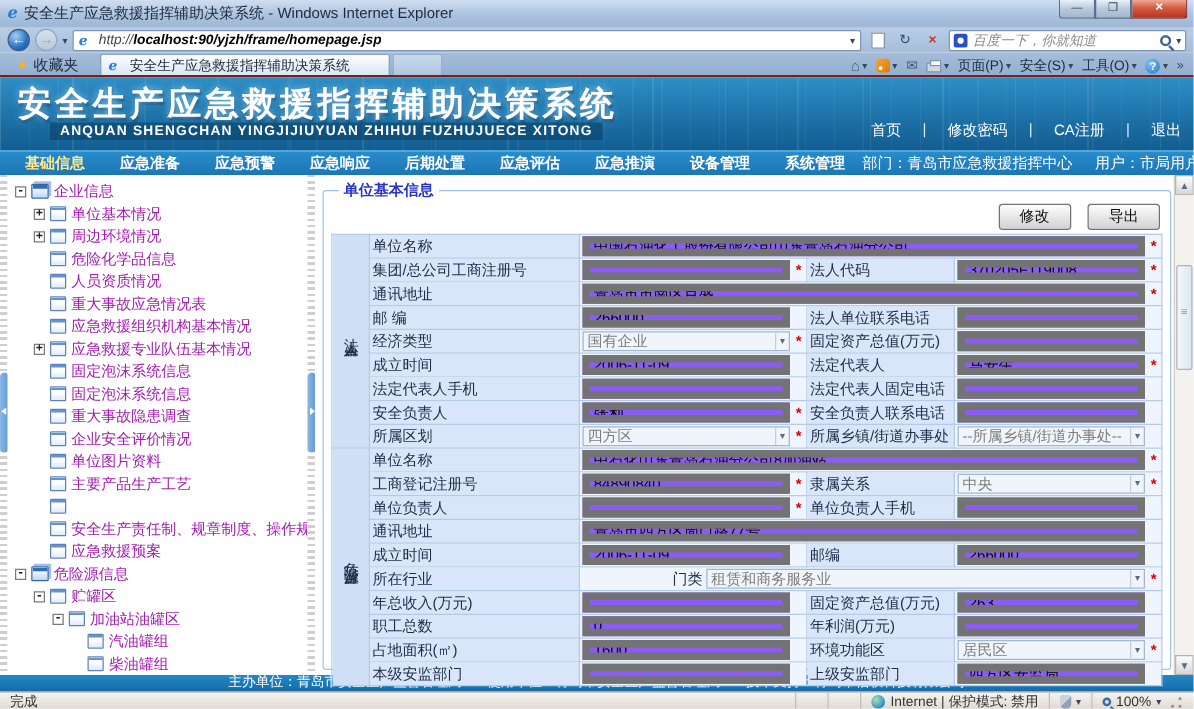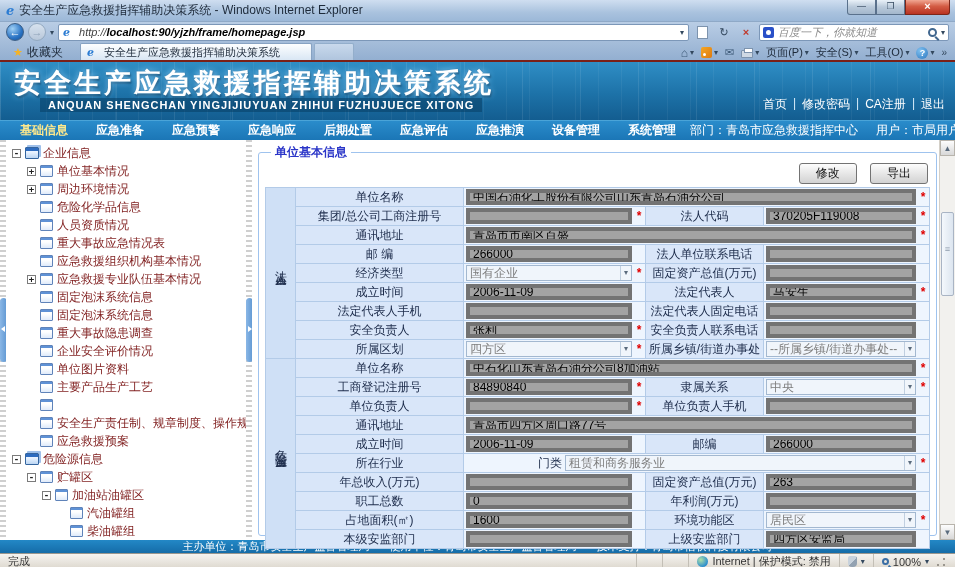--- a/index.html
+++ b/index.html
@@ -53,62 +53,62 @@
   
   .red-line { height:2px; background:#7a2018; }
   .banner { height:58px; background:linear-gradient(180deg,#2f8ec5 0%,#1d72a8 55%,#135d90 100%); position:relative; overflow:hidden; }
   .banner::before { content:""; position:absolute; inset:0;
      background:repeating-linear-gradient(90deg, rgba(255,255,255,.09) 0 1px, transparent 1px 58px),
                 repeating-linear-gradient(90deg, rgba(255,255,255,.05) 0 1px, transparent 1px 23px); }
   .banner-title { position:absolute; left:14px; top:3px; font-size:27px; font-weight:bold; color:#fff; letter-spacing:3px;
      text-shadow:0 0 6px #8ed4ff, 0 0 2px #0a4d7a, 1px 2px 2px #083f66; white-space:nowrap; }
   .banner-pinyin { position:absolute; left:40px; top:36px; font-size:11px; font-weight:bold; color:#fff; letter-spacing:1px;
      background:rgba(8,62,100,.55); padding:1px 8px; white-space:nowrap; }
-  .banner-links { position:absolute; right:10px; top:34px; color:#fff; font-size:12px; display:flex; gap:6px; }
+  .banner-links { position:absolute; right:10px; top:34px; color:#fff; font-size:12px; display:flex; gap:17px; }
   .banner-links a { color:#fff; text-decoration:none; }
   .blink-sep { color:#d7ecfa; }
 
   
   .menubar { height:20px; background:linear-gradient(180deg,#2a8ccb,#1b76b6); display:flex; align-items:center; color:#fff; padding:0 6px; border-top:1px solid #4aa4d8; }
   .menu-item { padding:0 14px; font-weight:bold; font-size:12px; color:#fff; white-space:nowrap;text-align:center; }
   .menu-item.active { color:#ffe98c; }
   .menu-right { margin-left:auto; display:flex; gap:18px; font-size:12px; padding-right:6px; white-space:nowrap; }
 
   
   .content { height:400px; display:flex; position:relative; background:#fff; }
   .splitcol { width:6px; background:repeating-linear-gradient(180deg,#cfcfcf 0 2px, #fff 2px 5px); flex:none; position:relative; }
   .sidebar { width:240px; flex:none; background:#fff; overflow:hidden; padding:4px 2px 0 4px; position:relative; }
   .tree-row { display:flex; align-items:center; gap:4px; height:18px; white-space:nowrap; }
   .exp { width:9px; height:9px; border:1px solid #7b7b7b; background:#fff; font:bold 9px/7px "DejaVu Sans Mono",monospace; text-align:center; color:#222; flex:none; }
   .exp-spacer { width:9px; flex:none; }
   .icon-doc { width:13px; height:12px; flex:none; border:1px solid #5f83b9; border-radius:1px;
       background:linear-gradient(180deg,#fff 40%,#dfeafa); box-shadow:inset 0 2px 0 #5f92d6; }
   .icon-folder { width:14px; height:12px; flex:none; border:1px solid #34659f; border-radius:1px;
       background:linear-gradient(180deg,#eaf3ff 40%,#bcd6f3); box-shadow:inset 0 3px 0 #2e6cc0, 2px -2px 0 #9fc0ea; }
-  .tree-label { font-size:12px; color:#7f1d1d; }
+  .tree-label { font-size:12px; color:#a21caf; }
   .collapse-handle { position:absolute; width:7px; height:64px; background:linear-gradient(90deg,#8ab7e6,#5f97d2); border-radius:4px; top:158px; }
   .collapse-handle::after { content:""; position:absolute; top:28px; border-top:3px solid transparent; border-bottom:3px solid transparent; }
   .handle-left { left:0; } .handle-left::after { left:1px; border-right:4px solid #fff; }
   .handle-right { left:0; } .handle-right::after { left:2px; border-left:4px solid #fff; }
 
   .mainarea { flex:1; position:relative; padding:2px 16px 0 2px; background:#fff; min-width:0; }
   fieldset.unit { border:1px solid #9fc3ee; border-radius:3px; margin:2px 2px 0 4px; padding:0 6px 4px 6px; height:392px; }
   legend.unit-legend { color:#2a35c8; font-weight:bold; font-size:12px; padding:0 4px; margin-left:6px; }
   .btn-row { text-align:right; padding:2px 2px 3px 0; }
   .btn { display:inline-block; min-width:58px; text-align:center; padding:1px 10px; margin-left:10px; font-size:12px; color:#111;
       border:1px solid #737373; border-radius:3px; background:linear-gradient(180deg,#fdfdfd,#e9e9e9 45%,#d2d2d2); }
 
   table.form { width:100%; border-collapse:collapse; table-layout:fixed; }
   table.form td { border:1px solid #b3cbe8; height:19px; padding:0 2px; overflow:hidden; }
   td.vsec { background:#cfe0f6; text-align:center; vertical-align:middle; padding:0; }
   .vtext { writing-mode:vertical-rl; text-orientation:upright; letter-spacing:3px; font-size:12px; color:#1c2b4a; margin:0 auto; max-height:100%; overflow:hidden; }
-  td.lbl { background:#d9e6f9; text-align:center; color:#1c2b4a; font-size:12px; white-space:nowrap; padding-right:4px; }
+  td.lbl { background:#d9e6f9; text-align:left; color:#1c2b4a; font-size:12px; white-space:nowrap; padding-right:4px; }
   td.val { background:#eef5fe; }
   .ctrl { display:flex; align-items:center; gap:3px; width:100%; }
-  input.txt { flex:1; height:16px; border:4px solid #737373; font-size:12px; padding:0 3px; min-width:0; background:#a3a3a3; color:#000; font-family:inherit; }
+  input.txt { flex:1; height:16px; border:6px solid #737373; font-size:12px; padding:0 3px; min-width:0; background:#8b5cf6; color:#000; font-family:inherit; }
   .sel { flex:1; height:16px; border:1px solid #a3b8d0; background:#f0f5fb; color:#7d7d7d; display:flex; align-items:center; font-size:12px; padding-left:3px; min-width:0; white-space:nowrap; overflow:hidden; }
   .sel-arrow { margin-left:auto; color:#5a6b7d; font-size:8px; border-left:1px solid #c0cfe0; padding:0 3px; line-height:14px; flex:none; }
   .req { color:#e00000; font-weight:bold; width:8px; flex:none; text-align:center; }
   .req-spacer { width:8px; flex:none; }
   .inner-lbl { margin-left:72px; color:#1c2b4a; white-space:nowrap; }
 
   
   .vscroll { position:absolute; right:0; top:0; bottom:0; width:16px; background:#f2f1ee; border-left:1px solid #d4d0c8; }
   .scr-btn { height:16px; text-align:center; font-size:8px; color:#5a6b7d; line-height:16px; background:linear-gradient(180deg,#fdfdfd,#d8d8d8); border:1px solid #b8b4ac; }
   .scr-btn.down { position:absolute; bottom:0; left:0; right:0; }

